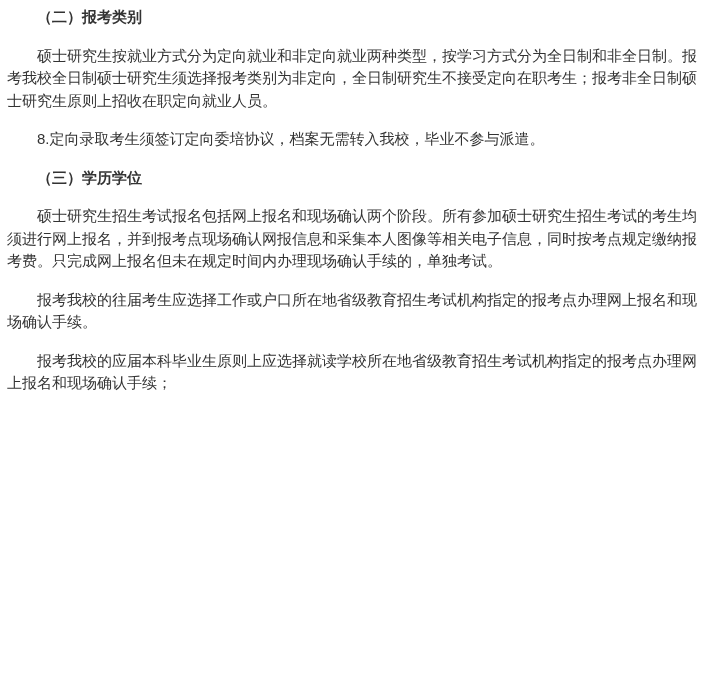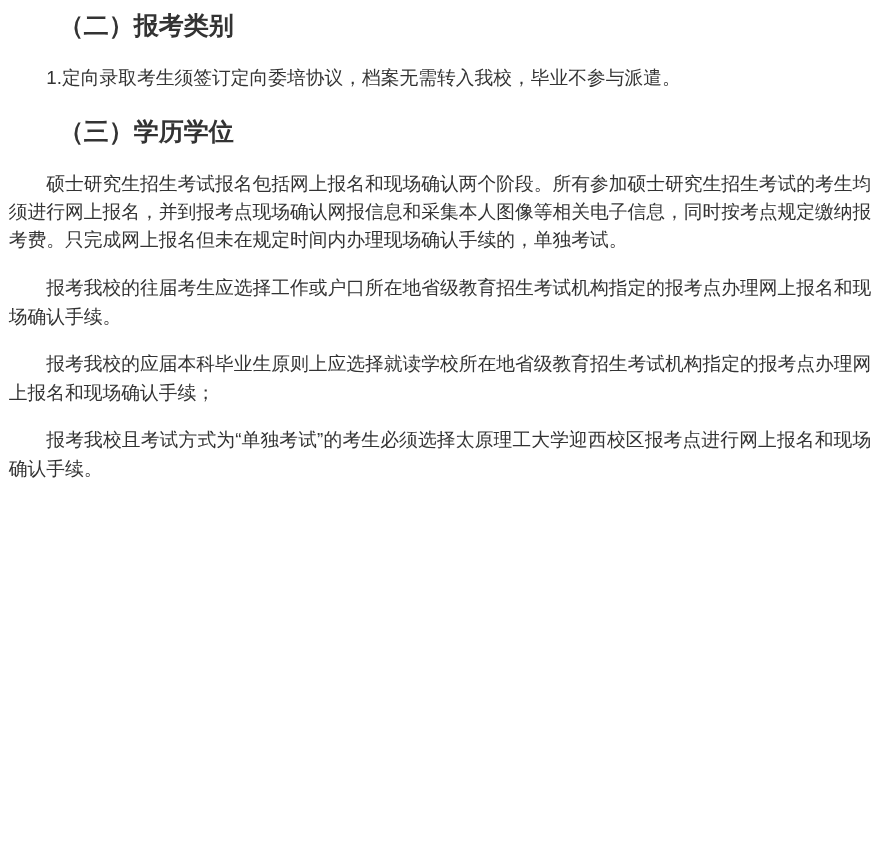--- a/index.html
+++ b/index.html
@@ -16,43 +16,43 @@
     overflow: hidden;
   }
   .doc-para {
     text-indent: 2em;
     text-align: justify;
     margin: 16px 0;
   }
   .doc-heading {
     text-indent: 2em;
     font-weight: bold;
-    font-size: 20px;
+    font-size: 15px;
     margin: 10px 0 12px;
   }
   .doc-heading:first-child { margin-top: 0; }
   strong { font-weight: bold; }
 </style>
 </head>
 <body>
 
 <article>
 
   <h3 class="doc-heading">（二）报考类别</h3>
 
+  <p class="doc-para">硕士研究生按就业方式分为定向就业和非定向就业两种类型，按学习方式分为全日制和非全日制。报考我校全日制硕士研究生须选择报考类别为非定向，全日制研究生不接受定向在职考生；报考非全日制硕士研究生原则上招收在职定向就业人员。</p>
 
 
-  <p class="doc-para">1.定向录取考生须签订定向委培协议，档案无需转入我校，毕业不参与派遣。</p>
+  <p class="doc-para">8.定向录取考生须签订定向委培协议，档案无需转入我校，毕业不参与派遣。</p>
 
   <h3 class="doc-heading">（三）学历学位</h3>
 
 
 
   <p class="doc-para">硕士研究生招生考试报名包括网上报名和现场确认两个阶段。所有参加硕士研究生招生考试的考生均须进行网上报名，并到报考点现场确认网报信息和采集本人图像等相关电子信息，同时按考点规定缴纳报考费。只完成网上报名但未在规定时间内办理现场确认手续的，单独考试。</p>
 
   <p class="doc-para">报考我校的往届考生应选择工作或户口所在地省级教育招生考试机构指定的报考点办理网上报名和现场确认手续。</p>
 
   <p class="doc-para">报考我校的应届本科毕业生原则上应选择就读学校所在地省级教育招生考试机构指定的报考点办理网上报名和现场确认手续；</p>
 
-  <p class="doc-para">报考我校且考试方式为“单独考试”的考生必须选择太原理工大学迎西校区报考点进行网上报名和现场确认手续。</p>
 
 
 </article>
 
 </body></html>

